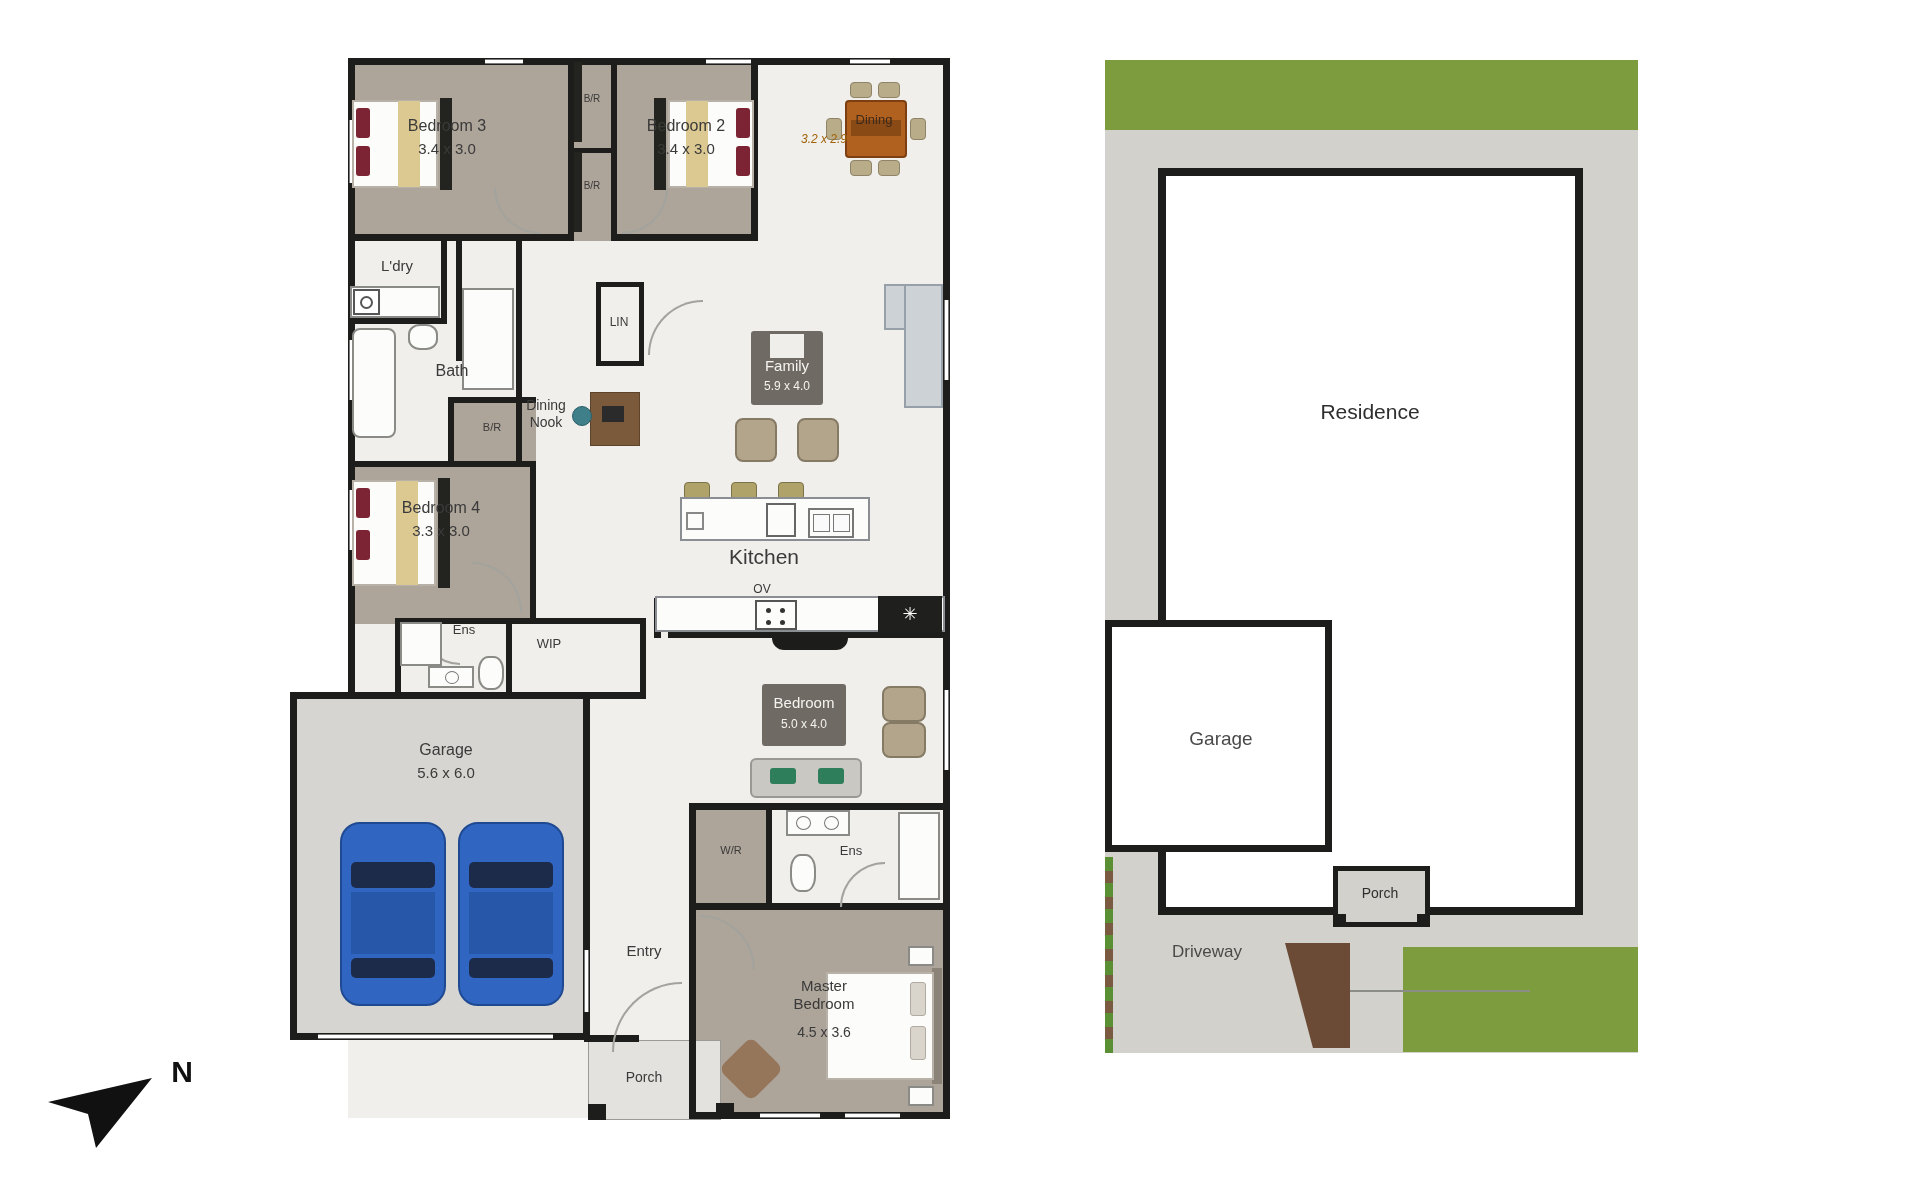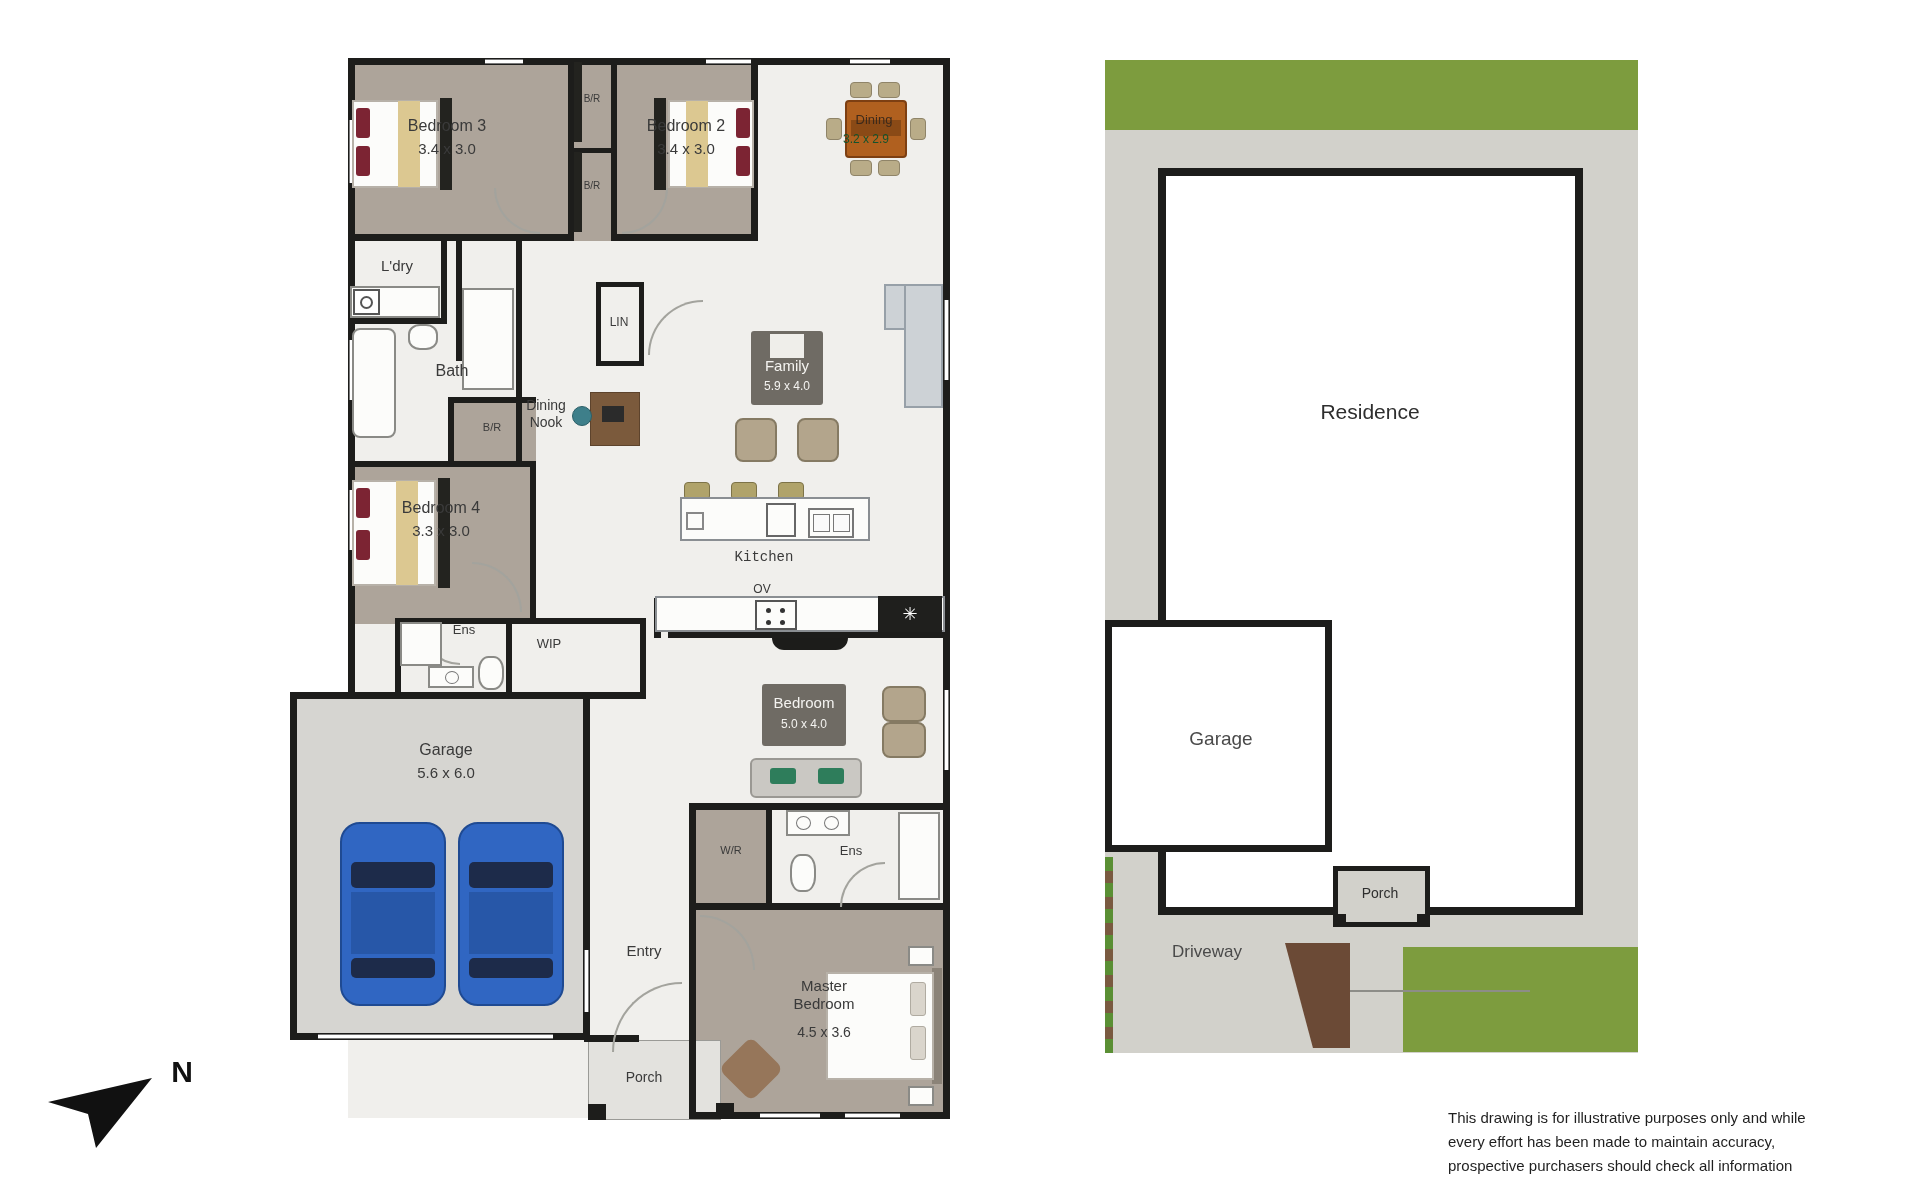--- a/index.html
+++ b/index.html
@@ -214,31 +214,31 @@
       <span style="left:9px;top:134px;width:84px;height:20px;background:#1d2b4a;border-radius:5px;"></span>
     </span>
 
     <div class="lbl" style="left:447px;top:126px;font-size:16px;">Bedroom 3</div>
     <div class="lbl" style="left:447px;top:149px;">3.4 x 3.0</div>
     <div class="lbl" style="left:686px;top:126px;font-size:16px;">Bedroom 2</div>
     <div class="lbl" style="left:686px;top:149px;">3.4 x 3.0</div>
     <div class="lbl" style="left:592px;top:99px;font-size:10px;">B/R</div>
     <div class="lbl" style="left:592px;top:186px;font-size:10px;">B/R</div>
     <div class="lbl" style="left:874px;top:120px;font-size:13px;color:#3e2a1a;">Dining</div>
-    <div class="lbl" style="left:866px;top:139px;font-size:12px;color:#14532d;">3.2 x 2.9</div>
+    <div class="lbl" style="left:824px;top:139px;font-size:12px;color:#a16207;font-style:italic;">3.2 x 2.9</div>
     <div class="lbl" style="left:397px;top:266px;">L'dry</div>
     <div class="lbl" style="left:452px;top:371px;font-size:16px;">Bath</div>
     <div class="lbl" style="left:619px;top:322px;font-size:12px;">LIN</div>
     <div class="lbl wrap" style="left:546px;top:414px;width:70px;font-size:14px;">Dining Nook</div>
     <div class="lbl white" style="left:787px;top:366px;font-size:15px;">Family</div>
     <div class="lbl white" style="left:787px;top:386px;font-size:12px;">5.9 x 4.0</div>
     <div class="lbl" style="left:441px;top:508px;font-size:16px;">Bedroom 4</div>
     <div class="lbl" style="left:441px;top:531px;">3.3 x 3.0</div>
     <div class="lbl" style="left:492px;top:428px;font-size:11px;">B/R</div>
-    <div class="lbl" style="left:764px;top:557px;font-size:14px;font-family:Liberation Mono, monospace;">Kitchen</div>
+    <div class="lbl" style="left:764px;top:557px;font-size:21px;">Kitchen</div>
     <div class="lbl" style="left:762px;top:589px;font-size:12px;">OV</div>
     <div class="lbl" style="left:464px;top:630px;font-size:13px;">Ens</div>
     <div class="lbl" style="left:549px;top:644px;font-size:13px;">WIP</div>
     <div class="lbl" style="left:446px;top:750px;font-size:16px;">Garage</div>
     <div class="lbl" style="left:446px;top:773px;">5.6 x 6.0</div>
     <div class="lbl white" style="left:804px;top:703px;font-size:15px;">Bedroom</div>
     <div class="lbl white" style="left:804px;top:724px;font-size:12px;">5.0 x 4.0</div>
     <div class="lbl" style="left:731px;top:851px;font-size:11px;">W/R</div>
     <div class="lbl" style="left:851px;top:851px;font-size:13px;">Ens</div>
     <div class="lbl" style="left:644px;top:951px;">Entry</div>
@@ -263,19 +263,14 @@
     <div class="lbl" style="left:221px;top:739px;font-size:19px;color:#4a4a4a;">Garage</div>
     <div class="lbl" style="left:380px;top:893px;font-size:14px;color:#2e2e2e;">Porch</div>
     <div class="lbl" style="left:207px;top:952px;font-size:17px;color:#4a4a4a;">Driveway</div>
   </div>
 
   <svg style="left:40px;top:1050px;" width="160" height="110" viewBox="0 0 160 110">
     <polygon points="112,28 8,52 48,64 56,98" fill="#111"></polygon>
   </svg>
   <div class="lbl" style="left:182px;top:1072px;font-size:30px;font-weight:bold;color:#111;">N</div>
 
-  <div style="left:1448px;top:1106px;width:460px;height:76px;">
-    <div class="disc" style="left:0;top:0;">This drawing is for illustrative purposes only and while</div>
-    <div class="disc" style="left:0;top:24px;">every effort has been made to maintain accuracy,</div>
-    <div class="disc" style="left:0;top:48px;">prospective purchasers should check all information</div>
-  </div>
 
 </div>
 
 </body></html>

